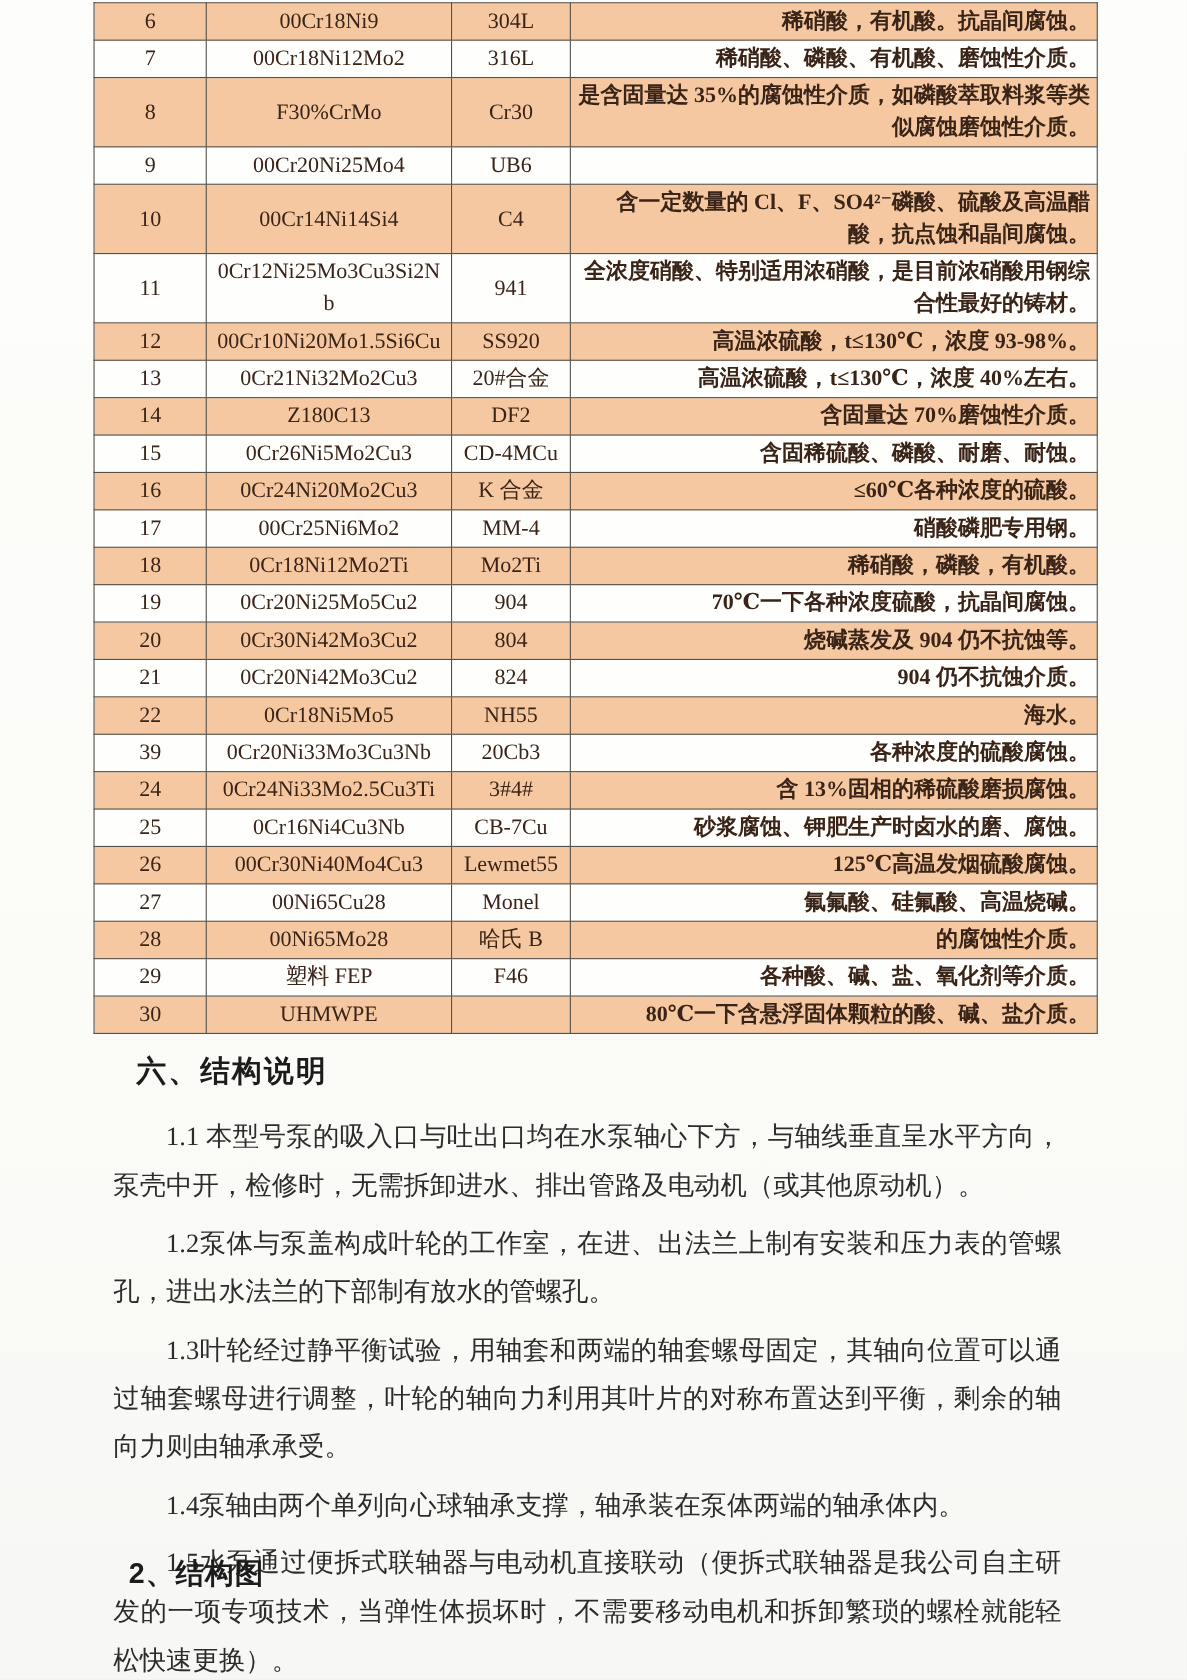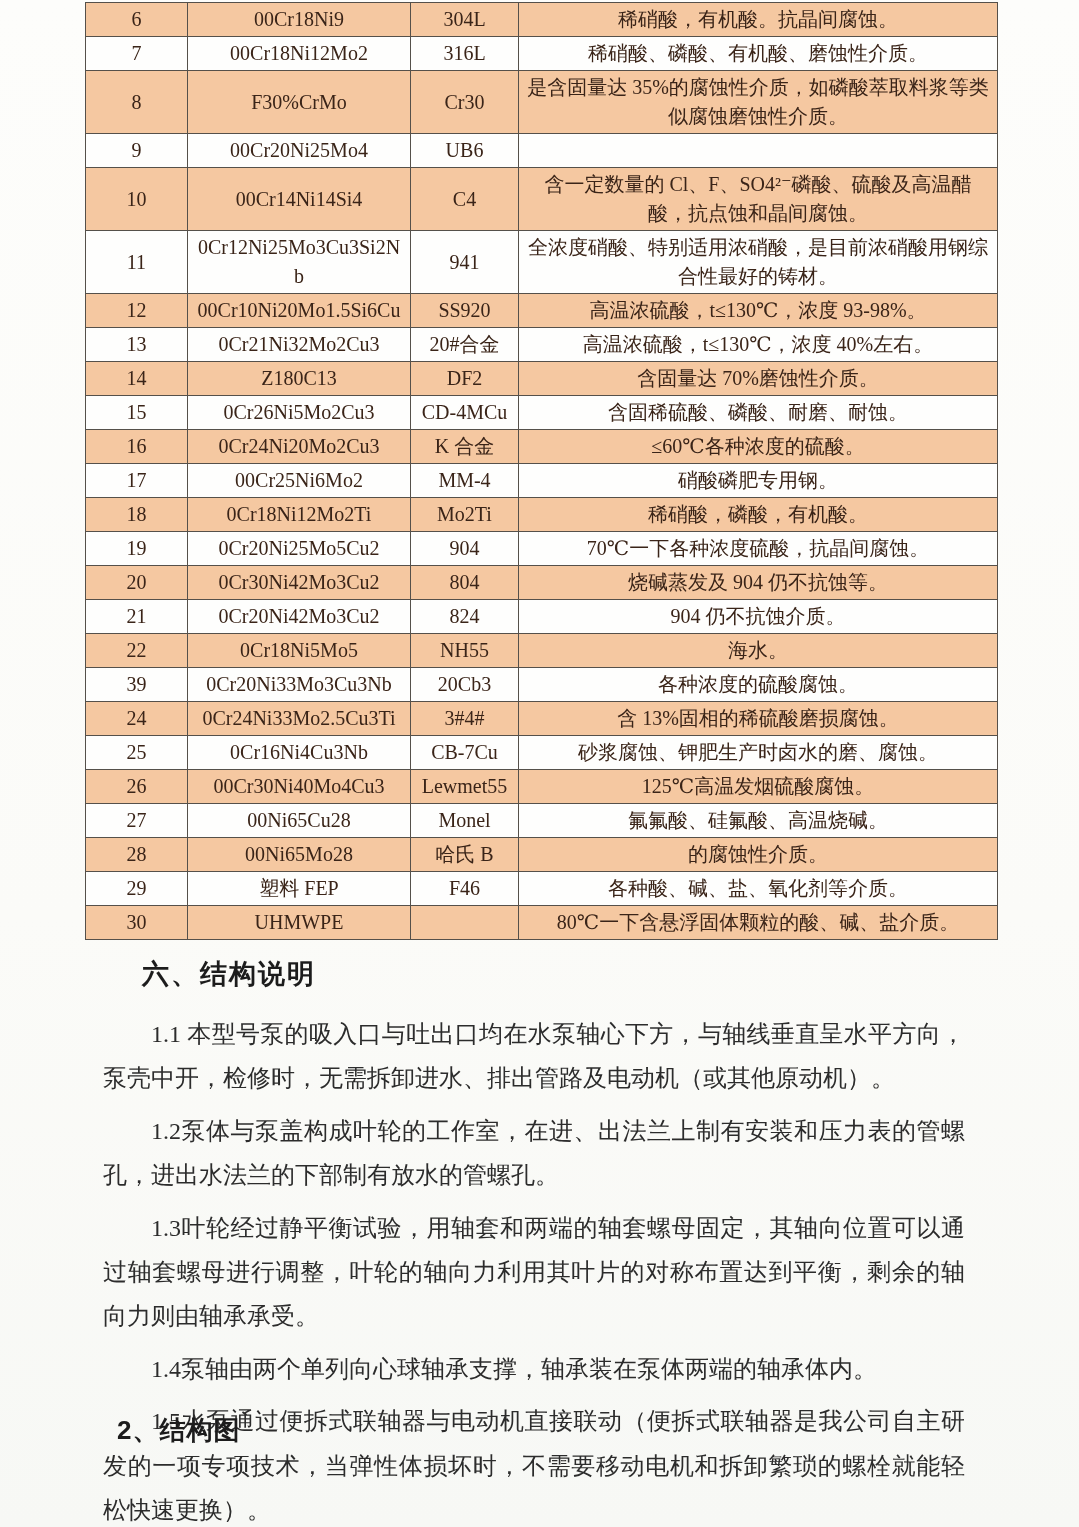--- a/index.html
+++ b/index.html
@@ -42,35 +42,35 @@
     color:var(--tbl-text);
     background:var(--row-white);
     height:29px;
     vertical-align:middle;
     word-break:break-word;
   }
   table.materials tr.shade td{
     background:var(--shade);
   }
   td.c-no,td.c-mat,td.c-grade{text-align:center;}
-  td.c-desc{text-align:center;padding-left:9px;padding-right:10px;}
+  td.c-desc{text-align:right;padding-left:9px;padding-right:10px;font-weight:bold;}
   
   .content{
     position:absolute;
     left:103px;
     top:956px;
     width:872px;
   }
   .section-heading{
     font-family:"Liberation Sans","DejaVu Sans",sans-serif;
     font-size:27px;
     font-weight:bold;
     color:#1c1c1c;
     letter-spacing:2px;
-    margin:0 0 20px 39px;
+    margin:0 0 20px 21px;
   }
   .paras{width:862px;}
   .paras p{
     font-size:24px;
     line-height:1.85;
     margin:0 0 8px 0;
     text-indent:2em;
     text-align:justify;
     color:var(--body-text);
   }

